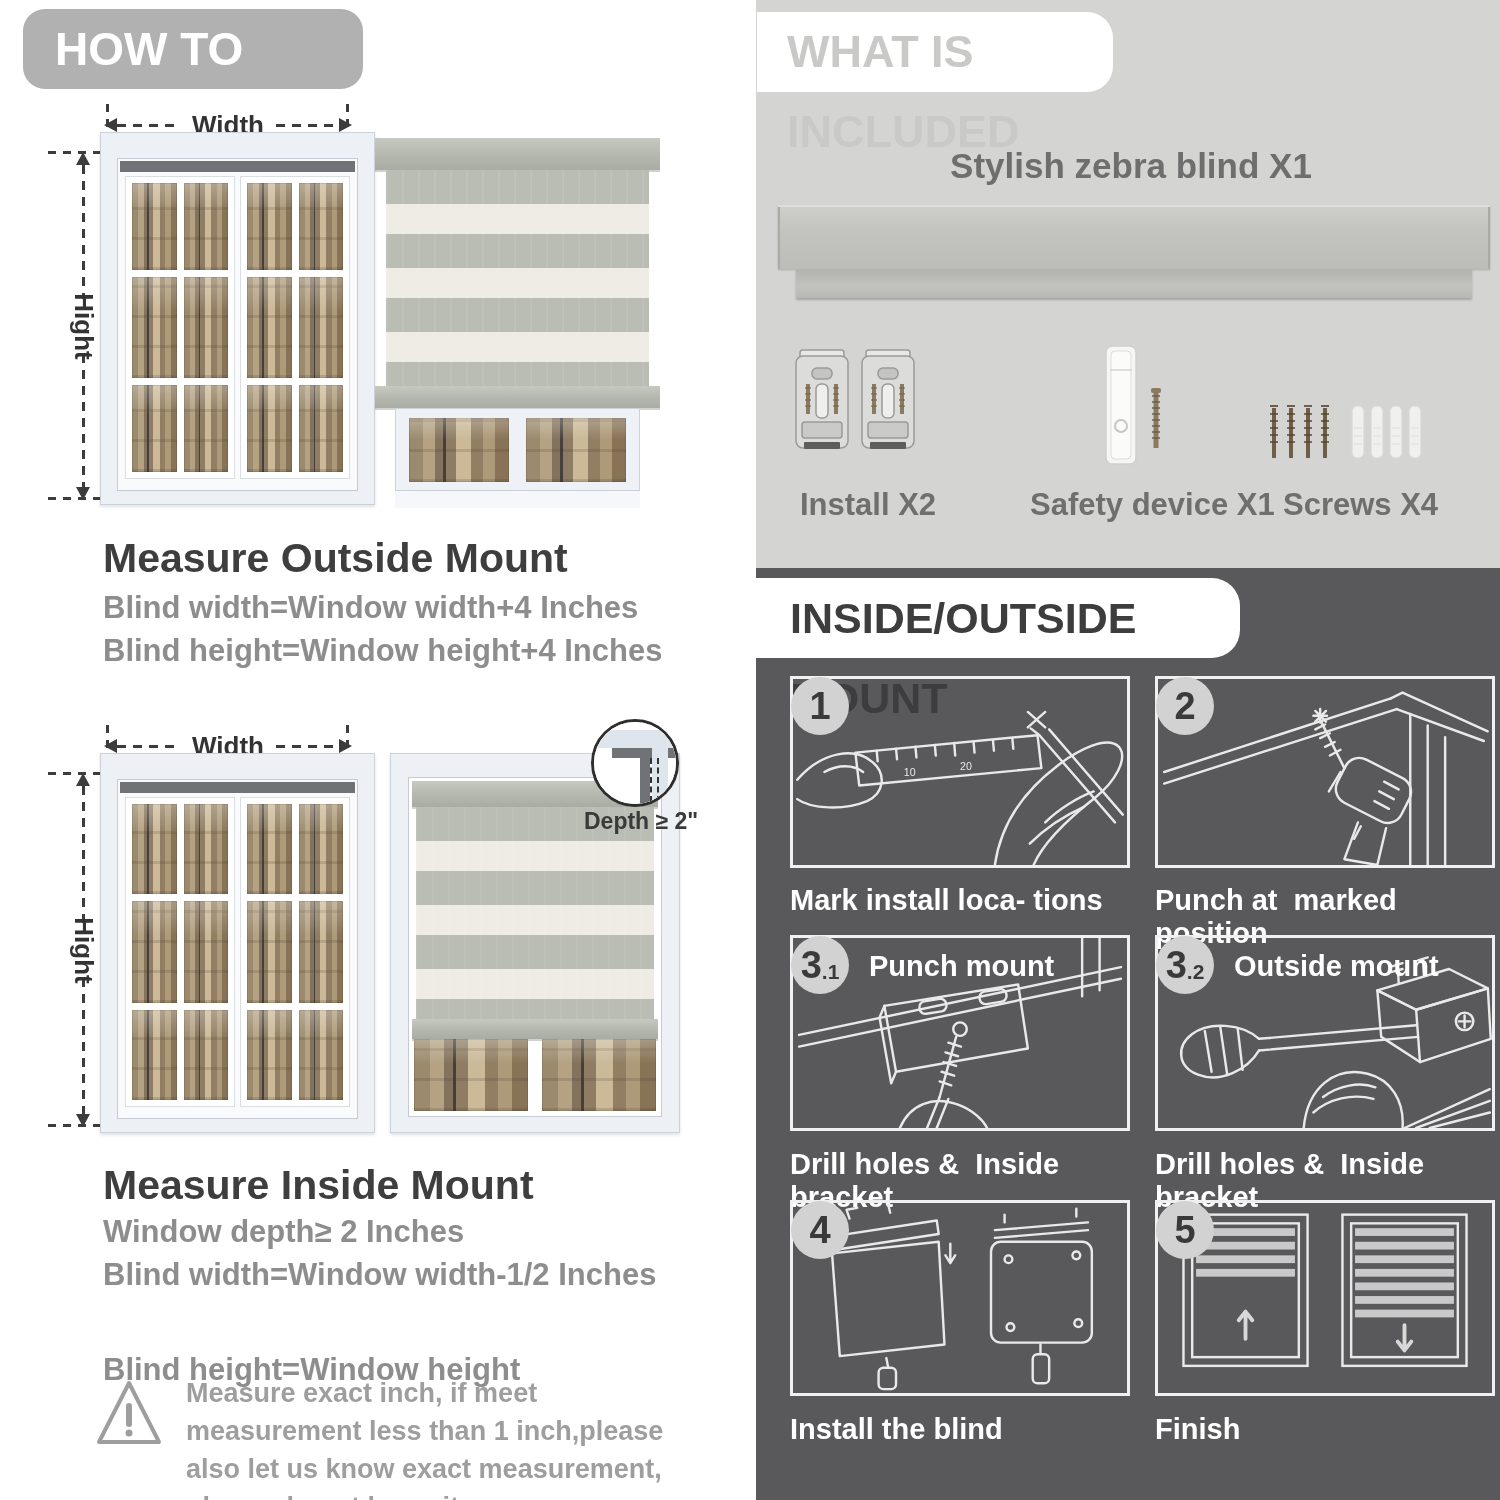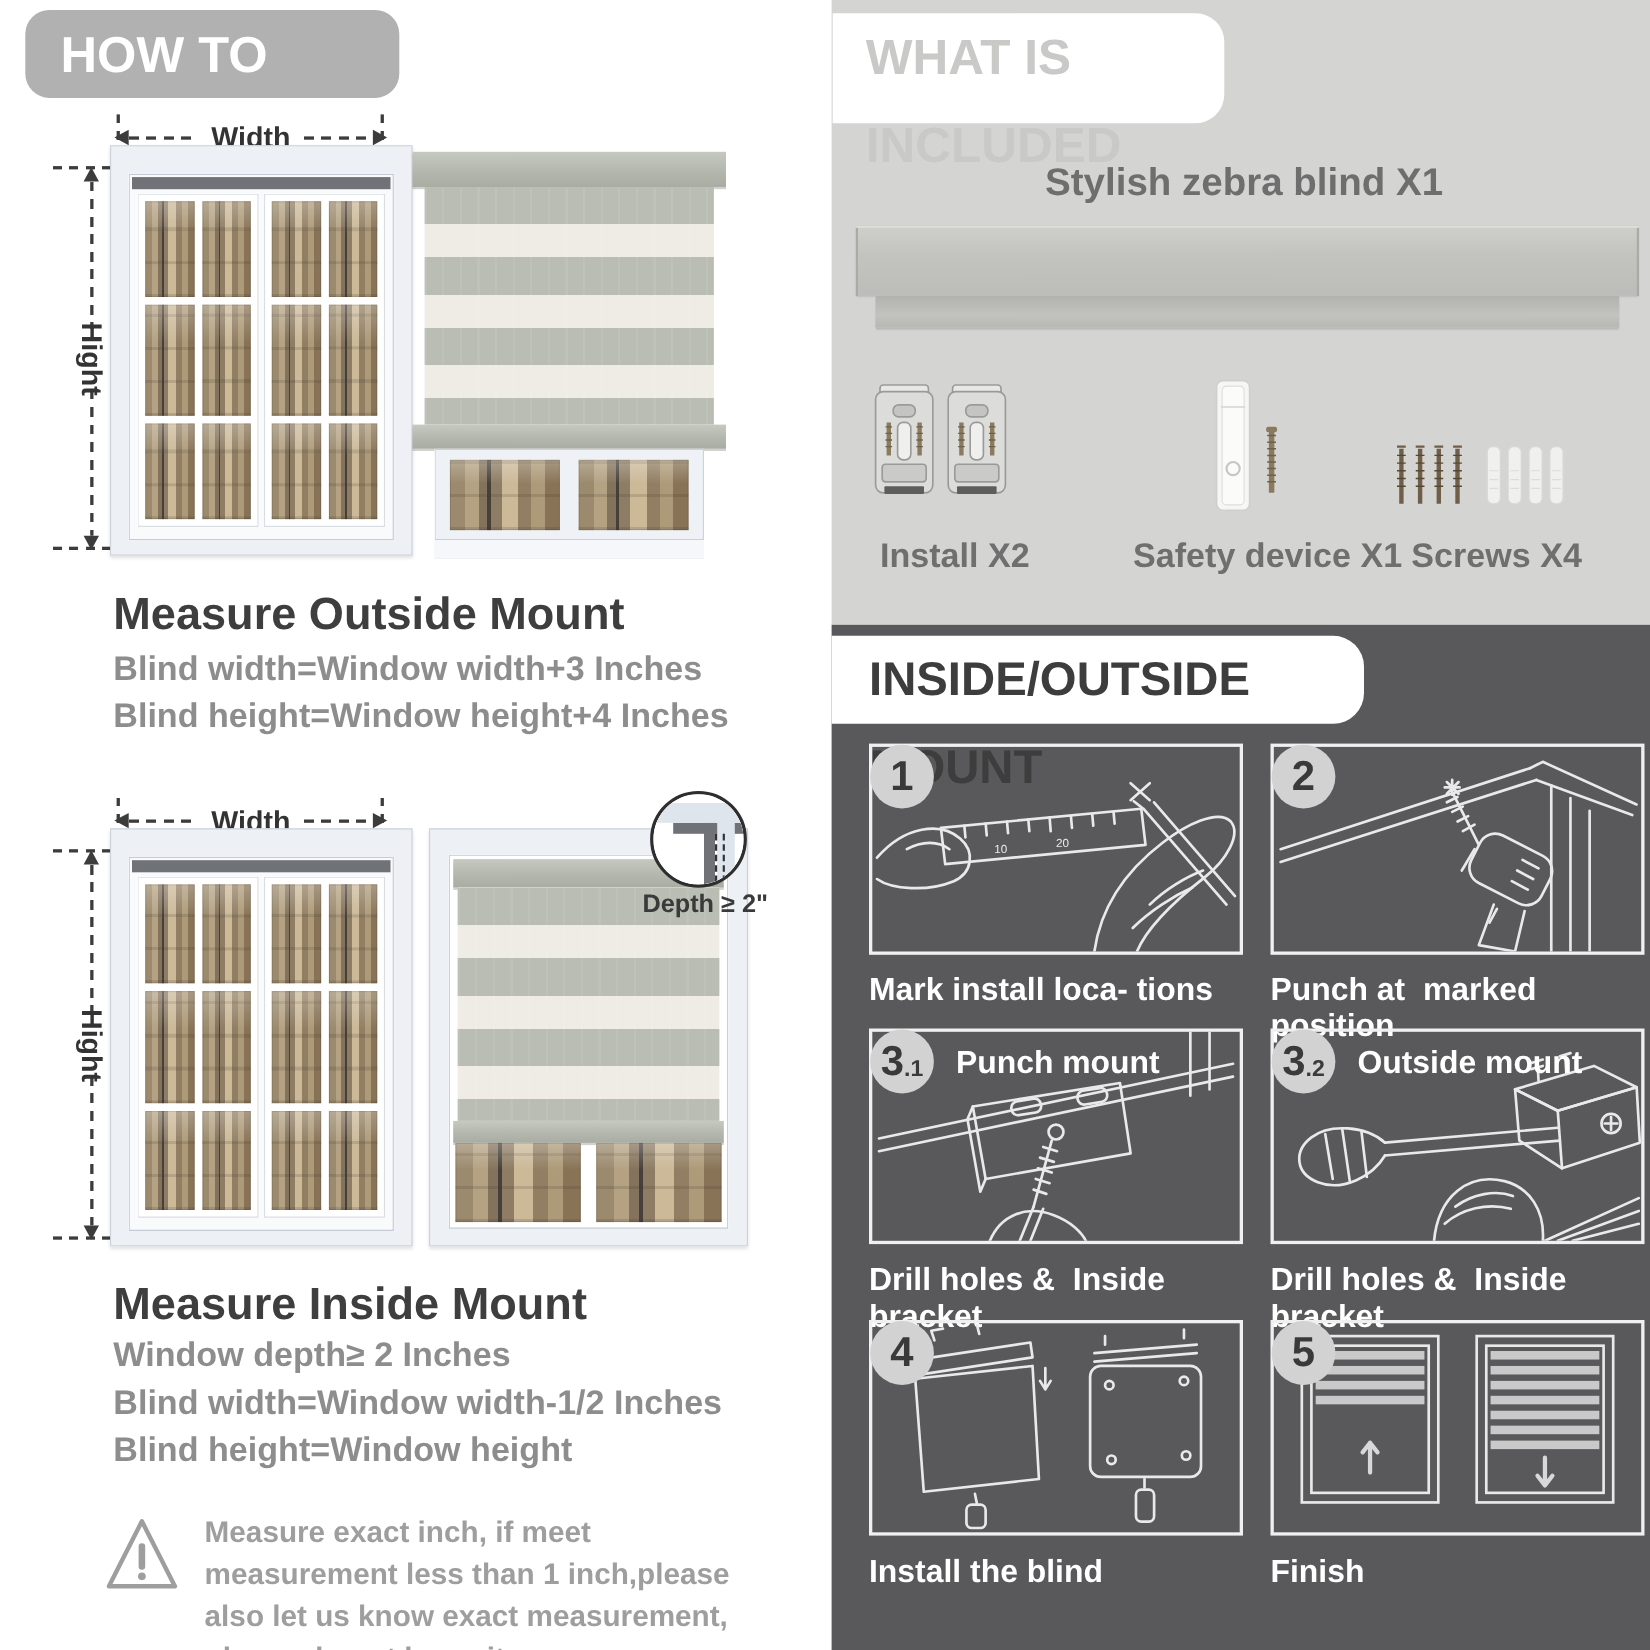--- a/index.html
+++ b/index.html
@@ -48,21 +48,21 @@
       repeating-linear-gradient(180deg,#babdb3 0 34px,#eeece4 34px 64px); }
 
   .detail-circle { border:3px solid #2e2e2e; border-radius:50%; background:#ffffff; overflow:hidden; }
 
   .h-title { font-size:41px; font-weight:bold; color:#3e3e3e; }
   .h-line  { font-size:31px; font-weight:bold; color:#8d8d8d; }
   .warn-text { font-size:27px; font-weight:bold; color:#9e9e9e; line-height:38px; }
 
   
   .light-section { left:756px; top:0; width:744px; height:568px; background:#d4d4d3; }
-  .light-header { left:1px; top:12px; width:356px; height:100px; background:#ffffff; border-radius:0 26px 26px 0;
+  .light-header { left:1px; top:12px; width:356px; height:80px; background:#ffffff; border-radius:0 26px 26px 0;
                   color:#c9c9c8; font-weight:bold; font-size:45px; line-height:80px; padding-left:30px; }
   .product-label { left:140px; top:146px; width:470px; text-align:center; font-size:35px; font-weight:bold; color:#6e6e6e; }
   .silver-bar { left:22px; top:205px; width:712px; height:64px;
                 background:linear-gradient(180deg,#cfcfcc 0%,#c3c3c0 40%,#bcbcb9 100%);
                 box-shadow:inset 0 2px 0 #dededb, inset 2px 0 0 #aaaaa7, inset -2px 0 0 #aaaaa7, 0 1px 2px rgba(0,0,0,.2); }
   .silver-bar2 { left:40px; top:269px; width:676px; height:29px;
                  background:linear-gradient(180deg,#b2b2af 0%,#c2c2bf 60%,#b7b7b4 100%);
                  box-shadow:0 2px 2px rgba(0,0,0,.22); }
   .inc-label { font-size:31px; font-weight:bold; color:#6f6f6f; }
 
@@ -135,21 +135,21 @@
     <div class="abs zebra" style="left:11px; top:32px; width:263px; height:216px;"></div>
     <div class="abs rail" style="left:0; top:248px; width:285px; height:22px;"></div>
     <div class="abs" style="left:20px; top:270px; width:245px; height:100px; background:#eef1f5; box-shadow:inset 0 0 0 1px #ccd2da;">
       <div class="abs photo" style="left:14px; top:10px; width:100px; height:64px; box-shadow:inset 0 0 0 1px rgba(0,0,0,.1);"></div>
       <div class="abs photo" style="left:131px; top:10px; width:100px; height:64px; box-shadow:inset 0 0 0 1px rgba(0,0,0,.1);"></div>
       <div class="abs" style="left:0; bottom:0; width:245px; height:18px; background:#f5f7fa; box-shadow:inset 0 1px 0 #c9cfd8;"></div>
     </div>
   </div>
 
   <div class="abs h-title" style="left:103px; top:535px;text-align:center;">Measure Outside Mount</div>
-  <div class="abs h-line" style="left:103px; top:590px;">Blind width=Window width+3 Inches</div>
+  <div class="abs h-line" style="left:103px; top:590px;">Blind width=Window width+4 Inches</div>
   <div class="abs h-line" style="left:103px; top:633px;">Blind height=Window height+4 Inches</div>
 
   <div class="abs harrow" style="left:104px; top:733px; width:248px;">
     <span class="ah-l"></span>
     <span class="dash"></span>
     <span class="lbl">Width</span>
     <span class="dash"></span>
     <span class="ah-r"></span>
   </div>
   <div class="abs vdash" style="left:106px; top:725px; height:58px;"></div>
@@ -209,21 +209,21 @@
       <div class="abs" style="right:8px; top:8px; width:16px; bottom:0; background:#dfe5ec;"></div>
       <div class="abs" style="left:56px; top:36px; width:0; height:44px; border-left:2px dashed #333;"></div>
       <div class="abs" style="left:63px; top:36px; width:0; height:44px; border-left:2px dashed #333;"></div>
     </div>
   </div>
   <div class="abs" style="left:584px; top:808px; width:170px; font-size:23px; font-weight:bold; color:#3a3a3a;">Depth ≥ 2"</div>
 
   <div class="abs h-title" style="left:103px; top:1162px;">Measure Inside Mount</div>
   <div class="abs h-line" style="left:103px; top:1214px;">Window depth≥ 2 Inches</div>
   <div class="abs h-line" style="left:103px; top:1257px;">Blind width=Window width-1/2 Inches</div>
-  <div class="abs h-line" style="left:103px; top:1300px;">Blind height=Window height</div>
+  <div class="abs h-line" style="left:103px; top:1352px;">Blind height=Window height</div>
 
   <svg class="abs" style="left:96px; top:1378px;" width="66" height="72" viewBox="0 0 66 72">
     <polygon points="33,5 63,64 3,64" fill="none" stroke="#9e9e9e" stroke-width="4" stroke-linejoin="round"></polygon>
     <path d="M33,28 v18" stroke="#9e9e9e" stroke-width="6" stroke-linecap="round"></path>
     <circle cx="33" cy="55" r="3.5" fill="#9e9e9e"></circle>
   </svg>
   <div class="abs warn-text" style="left:186px; top:1374px; width:480px;">Measure exact inch, if meet measurement less than 1 inch,please also let us know exact measurement, please do not leave it</div>
 </div>
 
 <div class="abs light-section">

